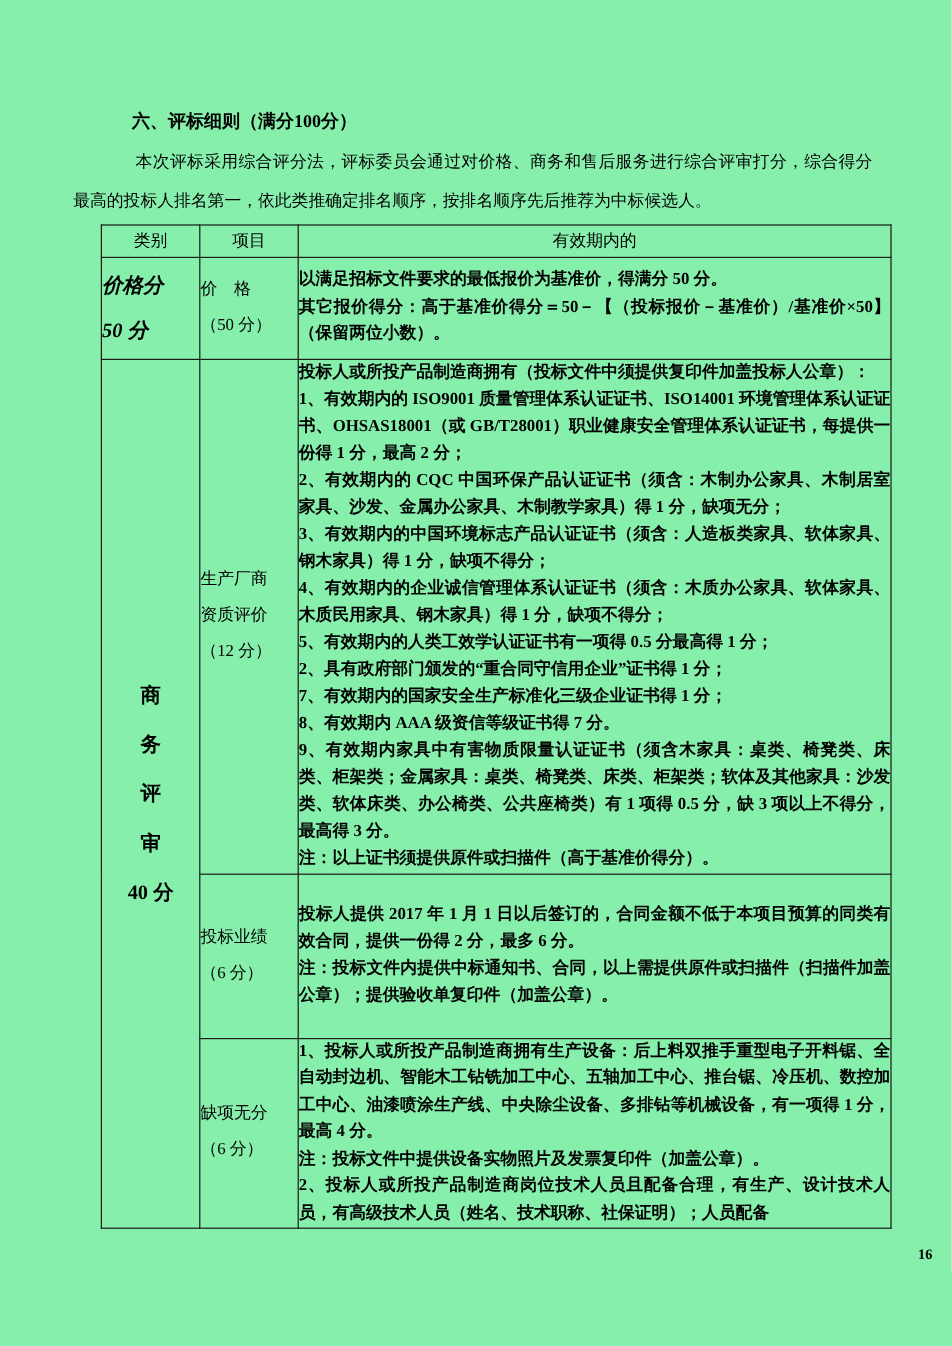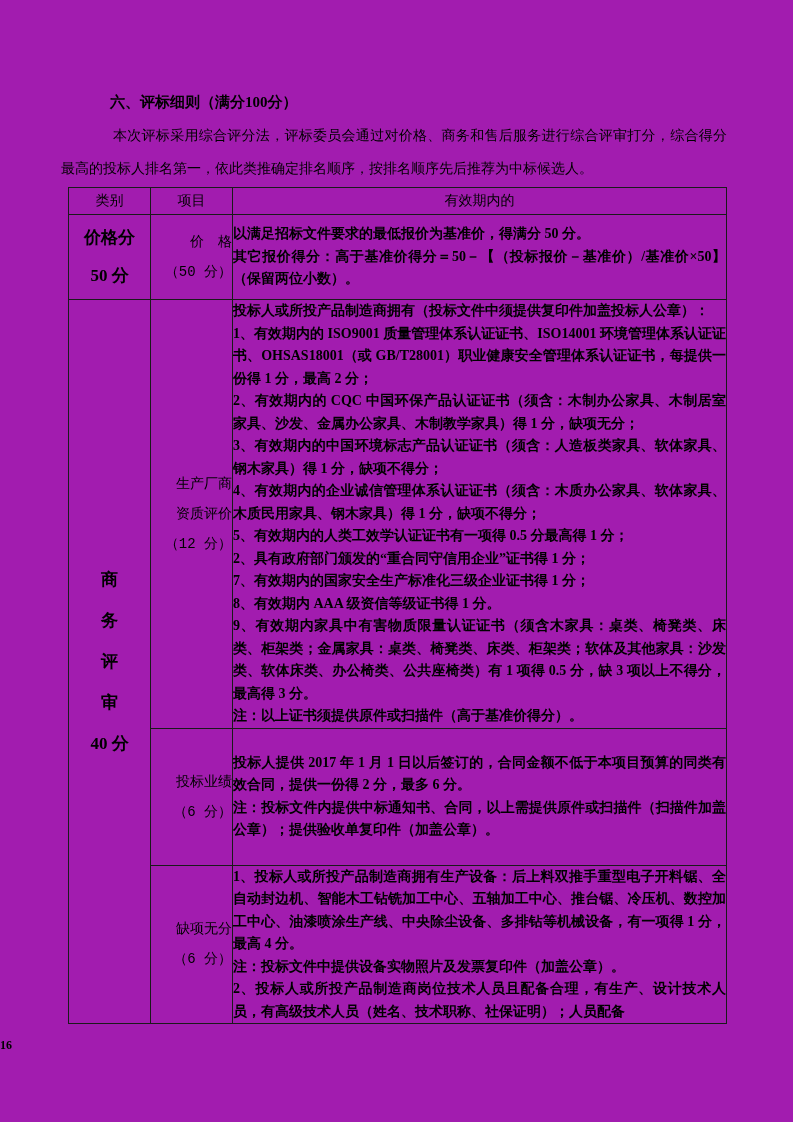--- a/index.html
+++ b/index.html
@@ -1,20 +1,20 @@
 <!DOCTYPE html>
 <html><head>
 <meta charset="utf-8">
 <style>
   html,body { margin:0; padding:0; background:#e9e9e9; }
   .page {
     position:relative;
     width:793px; height:1122px;
     margin:0 auto;
-    background:#a21caf;
+    background:#86efac;
     font-family:"Liberation Serif","DejaVu Serif",serif;
     color:#000;
     overflow:hidden;
     box-sizing:border-box;
   }
   .content { padding:86px 66px 0 61px; box-sizing:border-box; }
 
   .doc-title {
     font-size:15px; font-weight:bold;
     line-height:33px;
@@ -26,55 +26,55 @@
     font-size:14px;
     line-height:33px;
     text-indent:52px;
     text-align:justify;
   }
 
   table.eval-table {
     border-collapse:collapse;
     table-layout:fixed;
     width:658px;
-    margin:2px 0 0 7px;
+    margin:2px 0 0 23px;
     border-radius:17px;
   }
   .eval-table th, .eval-table td {
     border:1px solid #1a1a1a;
     padding:0;
     vertical-align:middle;
     box-sizing:border-box;
   }
   .eval-table th {
     font-weight:normal;
     font-size:14px;
     height:27px;
     text-align:center;
   }
   tr.row-price   { height:85px; }
   tr.row-qual    { height:408px; }
   tr.row-perf    { height:137px; }
   tr.row-cap     { height:148px; }
 
   .cat-cell  { text-align:center; }
-  .cat-line  { font-size:17px; font-weight:bold; line-height:38px; text-align:center; }
+  .cat-line  { font-size:17px; font-weight:bold; line-height:38px; text-align:left;font-style:italic; }
   .vert-char { font-size:17px; font-weight:bold; line-height:41px; text-align:center; white-space:nowrap; }
 
   .item-cell { text-align:center; font-size:14px; }
-  .item-line { line-height:30px; text-align:right; white-space:nowrap;font-family:Liberation Mono, monospace; }
+  .item-line { line-height:30px; text-align:left; white-space:nowrap; }
 
   .crit-cell { padding:5px 4px 5px 7px; font-size:14px;font-weight:bold; }
   .crit-line { line-height:22.5px; text-align:justify; }
 
   .page-num {
     position:absolute;
-    left:0; right:0;
+    left:0; right:16px;
     top:1038px;
-    text-align:left;
+    text-align:right;
     font-size:12px;
     font-weight:bold;
     font-family:"Liberation Serif","DejaVu Serif",serif;
   }
 </style>
 </head>
 <body>
 
 <div class="page">
   <div class="content">
@@ -127,21 +127,21 @@
             </td>
           <td class="crit-cell">
               <div class="crit-line">投标人或所投产品制造商拥有（投标文件中须提供复印件加盖投标人公章）：</div>
               <div class="crit-line">1、有效期内的 ISO9001 质量管理体系认证证书、ISO14001 环境管理体系认证证书、OHSAS18001（或 GB/T28001）职业健康安全管理体系认证证书，每提供一份得 1 分，最高 2 分；</div>
               <div class="crit-line">2、有效期内的 CQC 中国环保产品认证证书（须含：木制办公家具、木制居室家具、沙发、金属办公家具、木制教学家具）得 1 分，缺项无分；</div>
               <div class="crit-line">3、有效期内的中国环境标志产品认证证书（须含：人造板类家具、软体家具、钢木家具）得 1 分，缺项不得分；</div>
               <div class="crit-line">4、有效期内的企业诚信管理体系认证证书（须含：木质办公家具、软体家具、木质民用家具、钢木家具）得 1 分，缺项不得分；</div>
               <div class="crit-line">5、有效期内的人类工效学认证证书有一项得 0.5 分最高得 1 分；</div>
               <div class="crit-line">2、具有政府部门颁发的“重合同守信用企业”证书得 1 分；</div>
               <div class="crit-line">7、有效期内的国家安全生产标准化三级企业证书得 1 分；</div>
-              <div class="crit-line">8、有效期内 AAA 级资信等级证书得 1 分。</div>
+              <div class="crit-line">8、有效期内 AAA 级资信等级证书得 7 分。</div>
               <div class="crit-line">9、有效期内家具中有害物质限量认证证书（须含木家具：桌类、椅凳类、床类、柜架类；金属家具：桌类、椅凳类、床类、柜架类；软体及其他家具：沙发类、软体床类、办公椅类、公共座椅类）有 1 项得 0.5 分，缺 3 项以上不得分，最高得 3 分。</div>
               <div class="crit-line">注：以上证书须提供原件或扫描件（高于基准价得分）。</div>
             </td>
         </tr>
 
         <tr class="row-perf">
           <td class="item-cell">
               <div class="item-line">投标业绩</div>
               <div class="item-line">（6 分）</div>
             </td>

